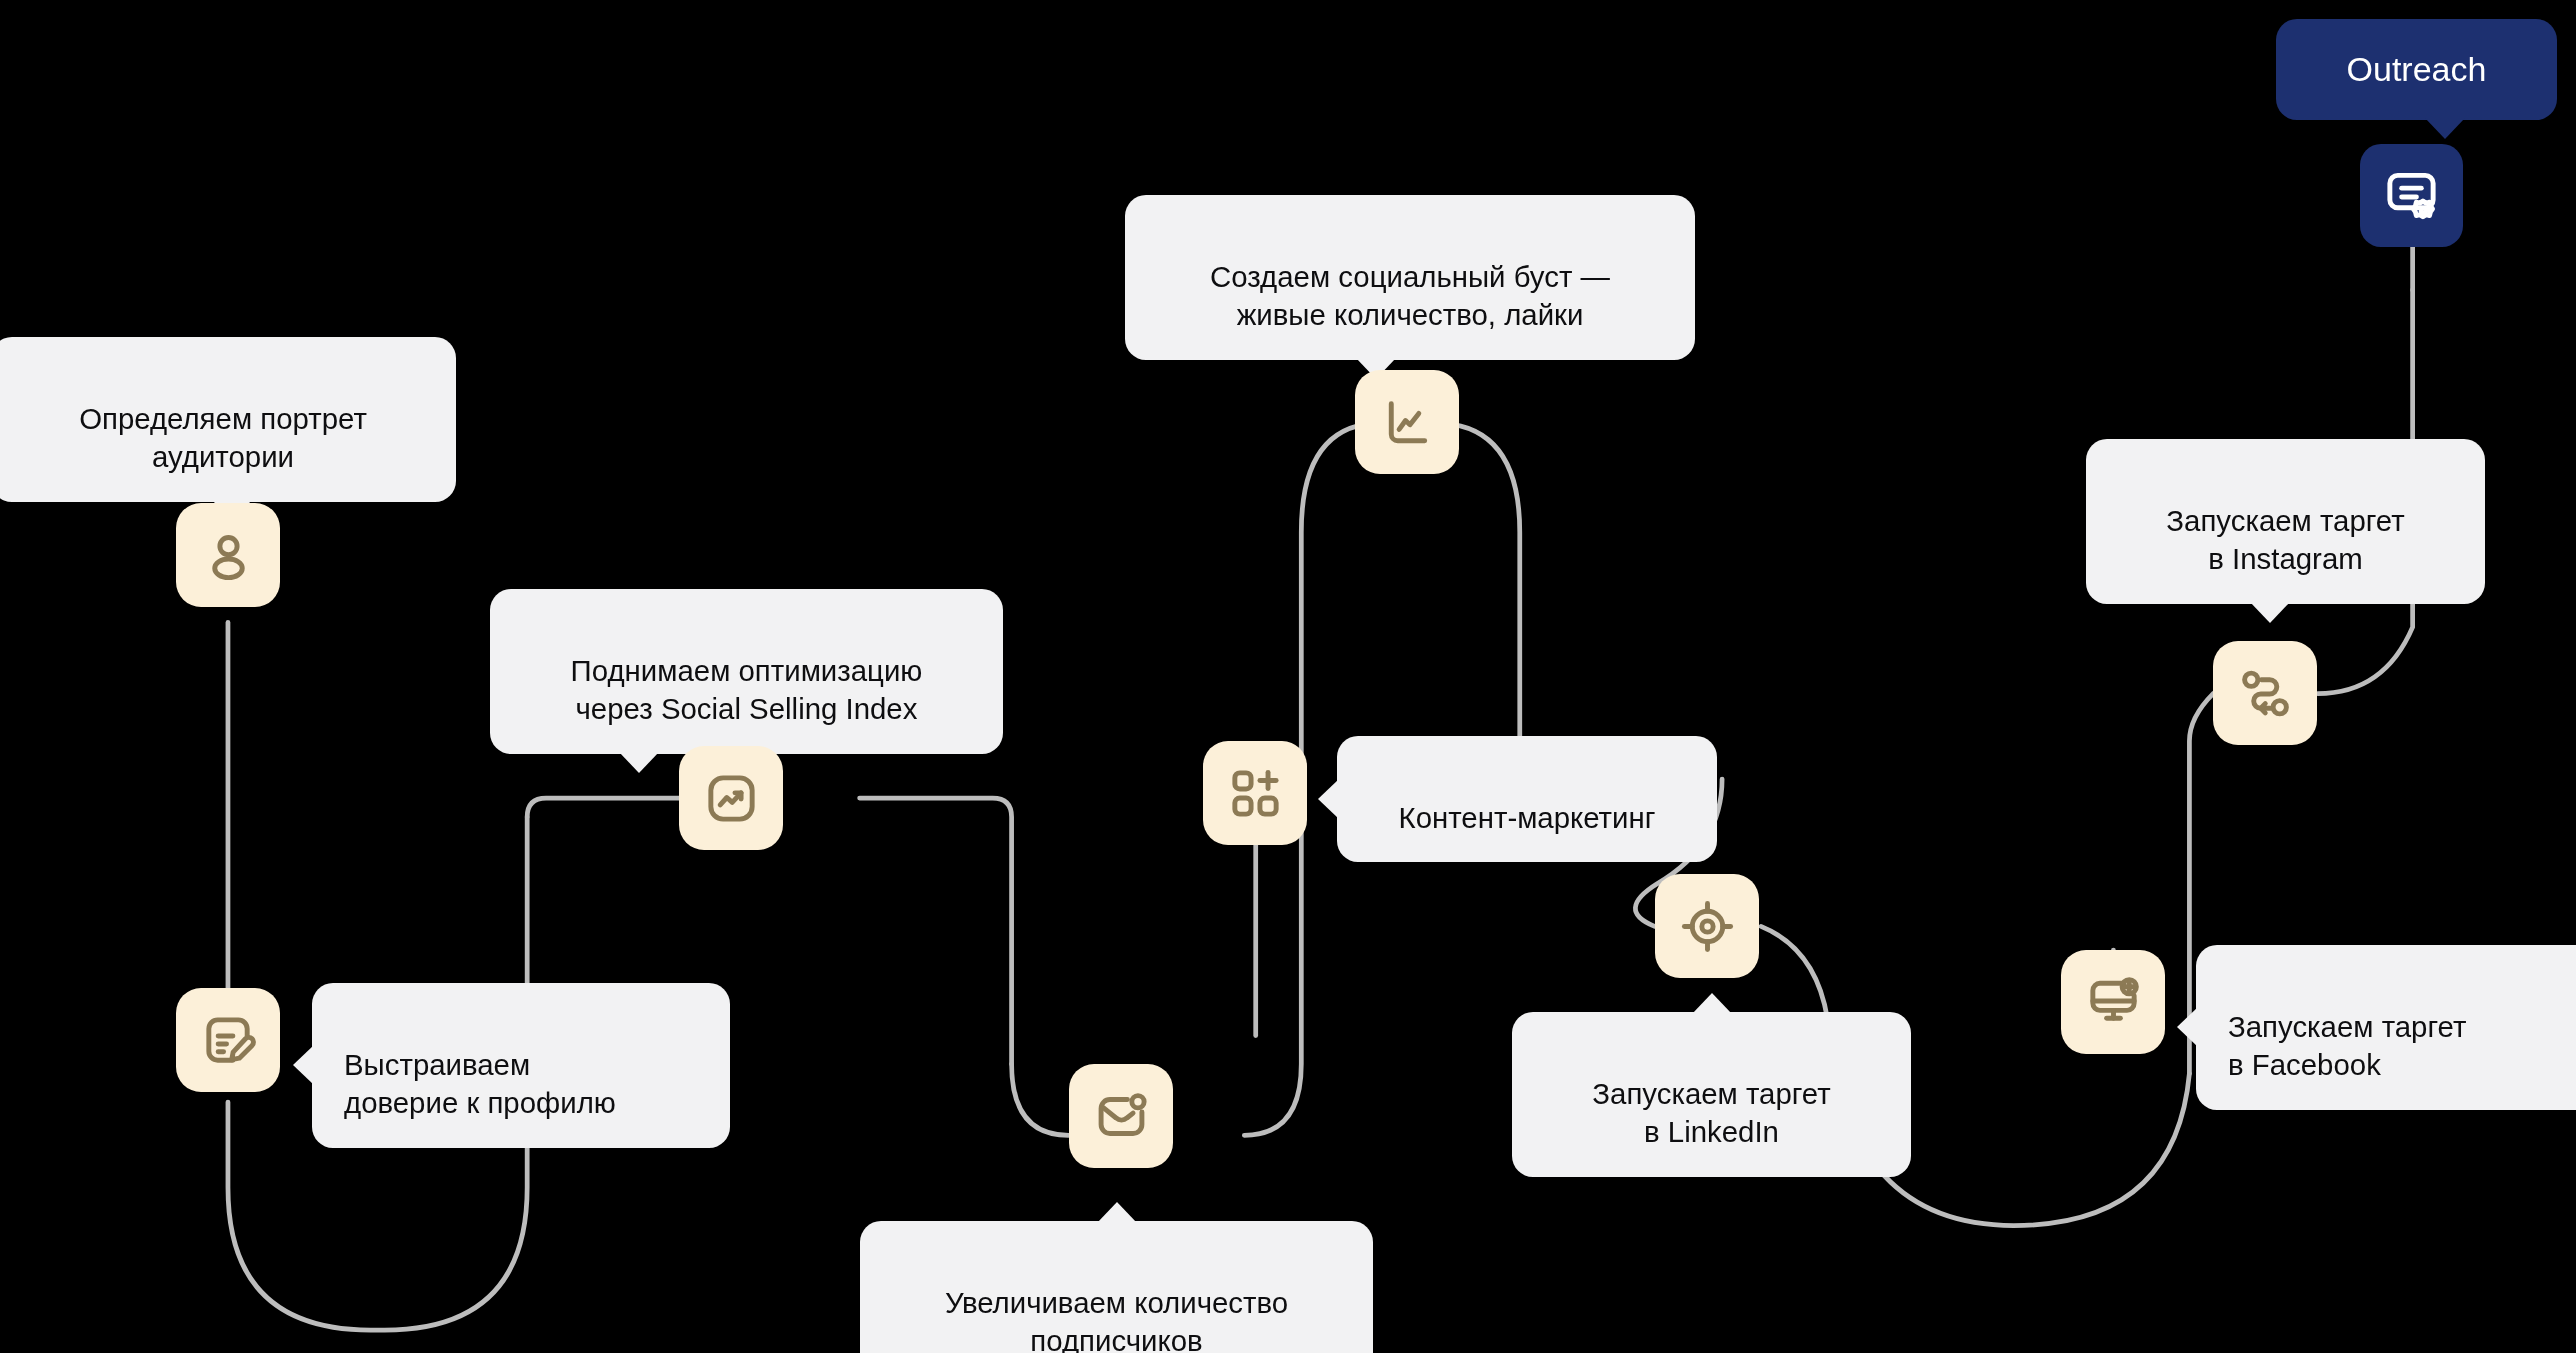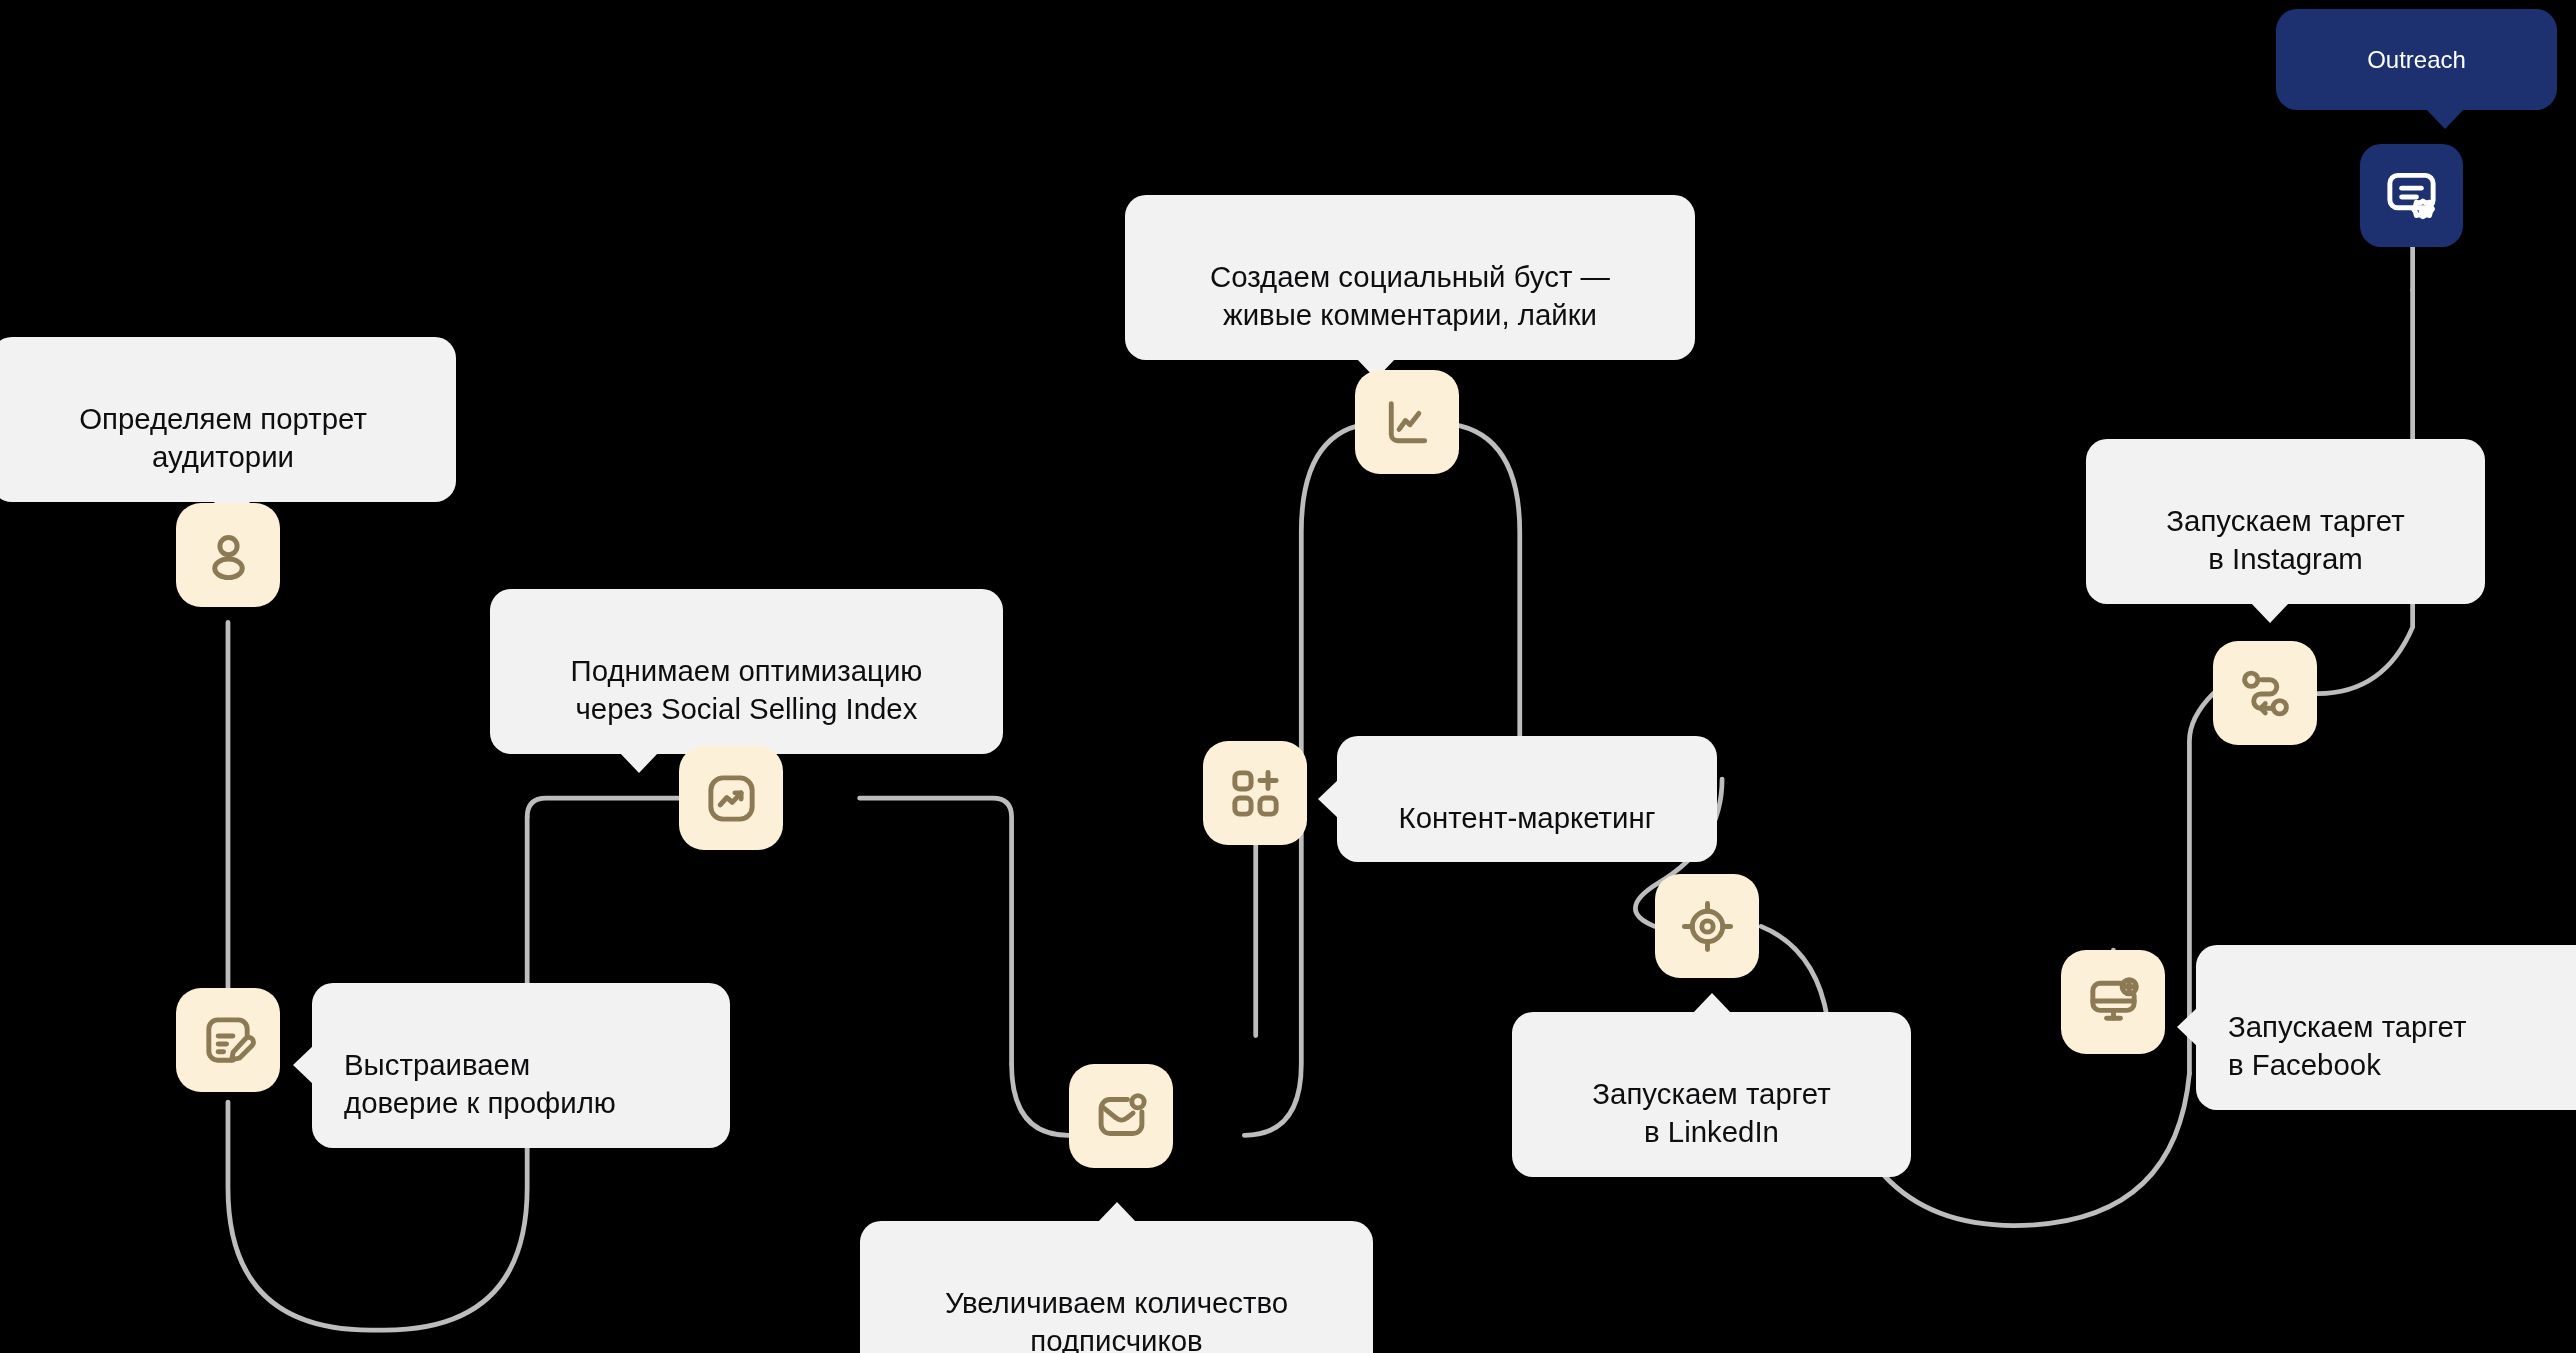--- a/index.html
+++ b/index.html
@@ -82,23 +82,23 @@
       <path d="M2305 1130 L2305 780 Q2305 755 2330 730"></path>
 
       <path d="M2440 730 Q2510 730 2540 660 L2540 305"></path>
 
       <path d="M2540 305 L2540 250"></path>
 
       <path d="M2225 1000 L2225 1075"></path>
     </g>
   </svg>
 
-  <div class="bubble navy tail-down" style="left:2276px;top:9px;width:281px;height:101px;
+  <div class="bubble navy tail-down" style="left:2276px;top:19px;width:281px;height:101px;
               display:flex;align-items:center;justify-content:center;
-              font-size:24px;padding:0;--tx:60%;">
+              font-size:34px;padding:0;--tx:60%;">
     <span>Outreach</span>
   </div>
 
   <div class="tile navy" style="left:2360px;top:144px;border-radius:21px;width:103px;height:103px;">
     <span>
       <svg viewBox="0 0 24 24">
         <rect x="3.2" y="3.8" width="17.6" height="13.2" rx="3.2"></rect>
         <path d="M8 9h8"></path>
           <path d="M8 12.6h6"></path>
         <path d="M15.4 15.1l1.25-.85 1.25.85 1.45-.35.35 1.45.85 1.25-.85 1.25-.35 1.45-1.45-.35-1.25.85-1.25-.85-1.45.35-.35-1.45-.85-1.25.85-1.25.35-1.45z"></path>
@@ -159,21 +159,21 @@
       </svg>
     </span>
   </div>
   <div class="bubble tail-up" style="left:860px;top:1221px;width:513px;--tx:50%;">
     <span>Увеличиваем количество
 подписчиков</span>
   </div>
 
   <div class="bubble tail-down" style="left:1125px;top:195px;width:570px;--tx:44%;">
     <span>Создаем социальный буст —
-живые комментарии, лайки</span>
+живые количество, лайки</span>
   </div>
   <div class="tile" style="left:1355px;top:370px;">
     <span>
       <svg viewBox="0 0 24 24">
         <path d="M5.4 4.4v12.4a2.6 2.6 0 0 0 2.6 2.6h11"></path>
         <path d="M8.6 14.8l2.6-3.6 1.8 1.7 3.6-4.6"></path>
       </svg>
     </span>
   </div>
 

